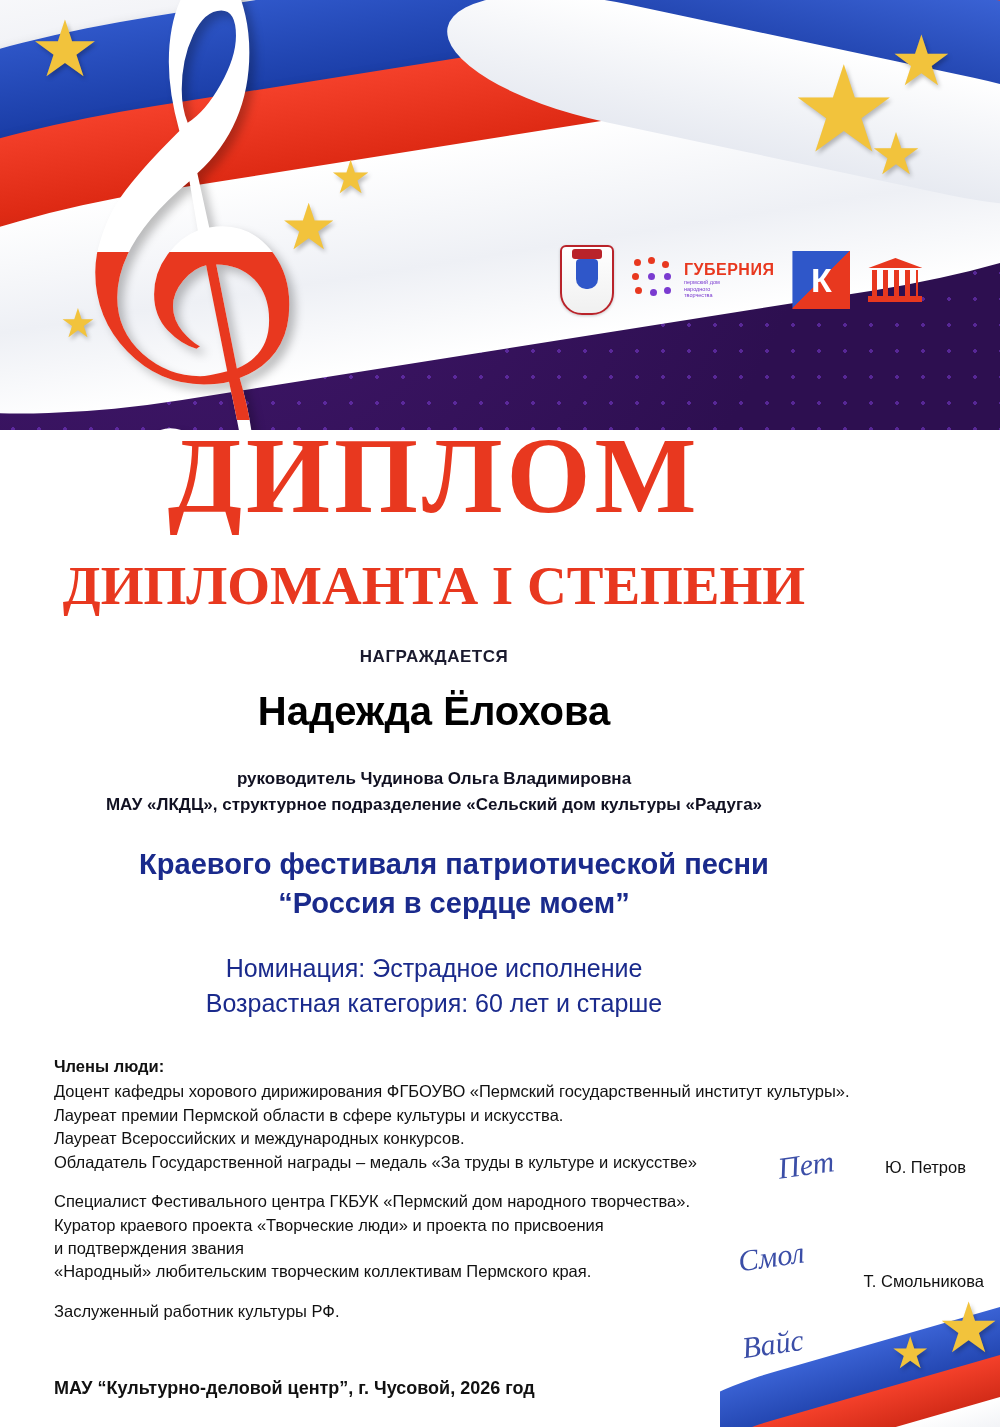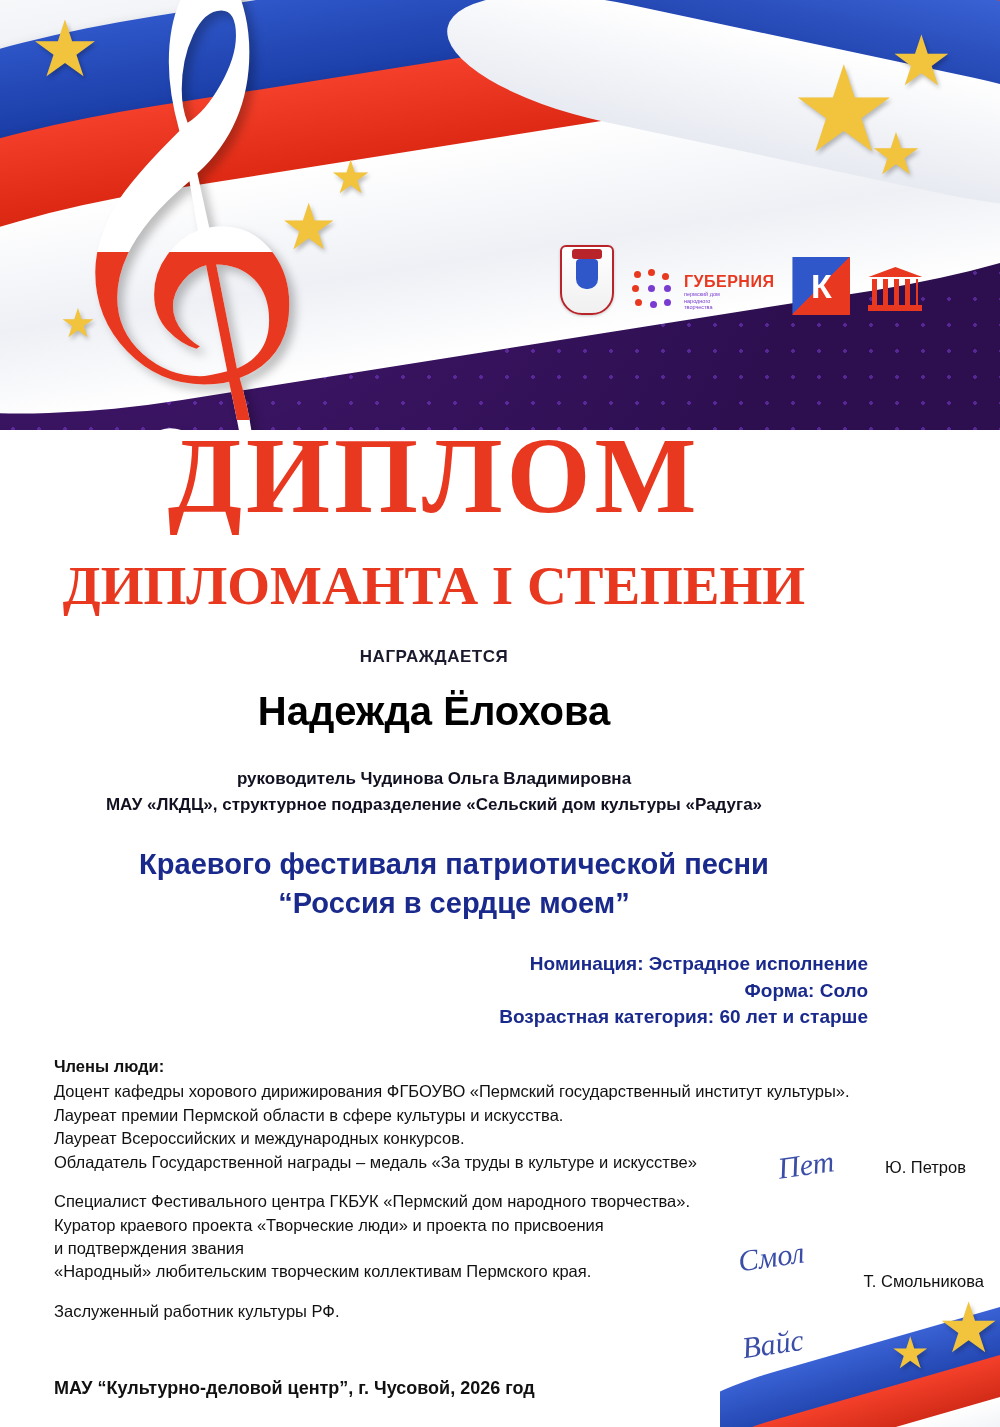--- a/index.html
+++ b/index.html
@@ -121,21 +121,21 @@
     text-shadow: 2px 3px 4px rgba(0,0,0,.25);
     user-select: none;
   }
 
   
   .logos {
     position: absolute;
     left: 560px;
     top: 245px;
     display: flex;
-    align-items: flex-end;
+    align-items: center;
     gap: 18px;
   }
   .logo-coat {
     width: 50px; height: 66px;
     background: linear-gradient(180deg,#ffffff,#f0f0f0);
     border: 2px solid #b9232a;
     border-radius: 6px 6px 22px 22px;
     position: relative;
     box-shadow: 0 1px 3px rgba(0,0,0,.2);
   }
@@ -242,23 +242,23 @@
   .festival {
     text-align: center;
     font-size: 29px;
     font-weight: bold;
     color: #1a2a8c;
     margin-top: 28px;
     line-height: 1.35;
     padding-left: 40px;
   }
   .category-block {
-    text-align: right;
-    font-size: 19px;
-    font-weight: bold;
+    text-align: center;
+    font-size: 25px;
+    font-weight: normal;
     color: #1a2a8c;
     margin-top: 28px;
     line-height: 1.4;
   }
 
   
   .jury {
     position: absolute;
     left: 54px;
     top: 1055px;
@@ -383,21 +383,20 @@
     <div class="org-lines">
       <div>руководитель Чудинова Ольга Владимировна</div>
       <div>МАУ «ЛКДЦ», структурное подразделение «Сельский дом культуры «Радуга»</div>
     </div>
     <div class="festival">
       <div>Краевого фестиваля патриотической песни</div>
       <div>“Россия в сердце моем”</div>
     </div>
     <div class="category-block">
       <div>Номинация: Эстрадное исполнение</div>
-      <div>Форма: Соло</div>
       <div>Возрастная категория: 60 лет и старше</div>
     </div>
   </div>
 
   <div class="jury">
     <div class="jury-title">Члены люди:</div>
     <p>Доцент кафедры хорового дирижирования ФГБОУВО «Пермский государственный институт культуры».</p>
     <p>Лауреат премии Пермской области в сфере культуры и искусства.</p>
     <p>Лауреат Всероссийских и международных конкурсов.</p>
     <p>Обладатель Государственной награды – медаль  «За труды в культуре и искусстве»</p>

